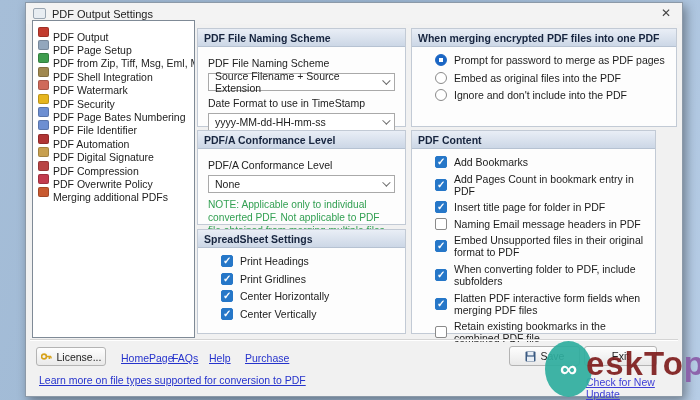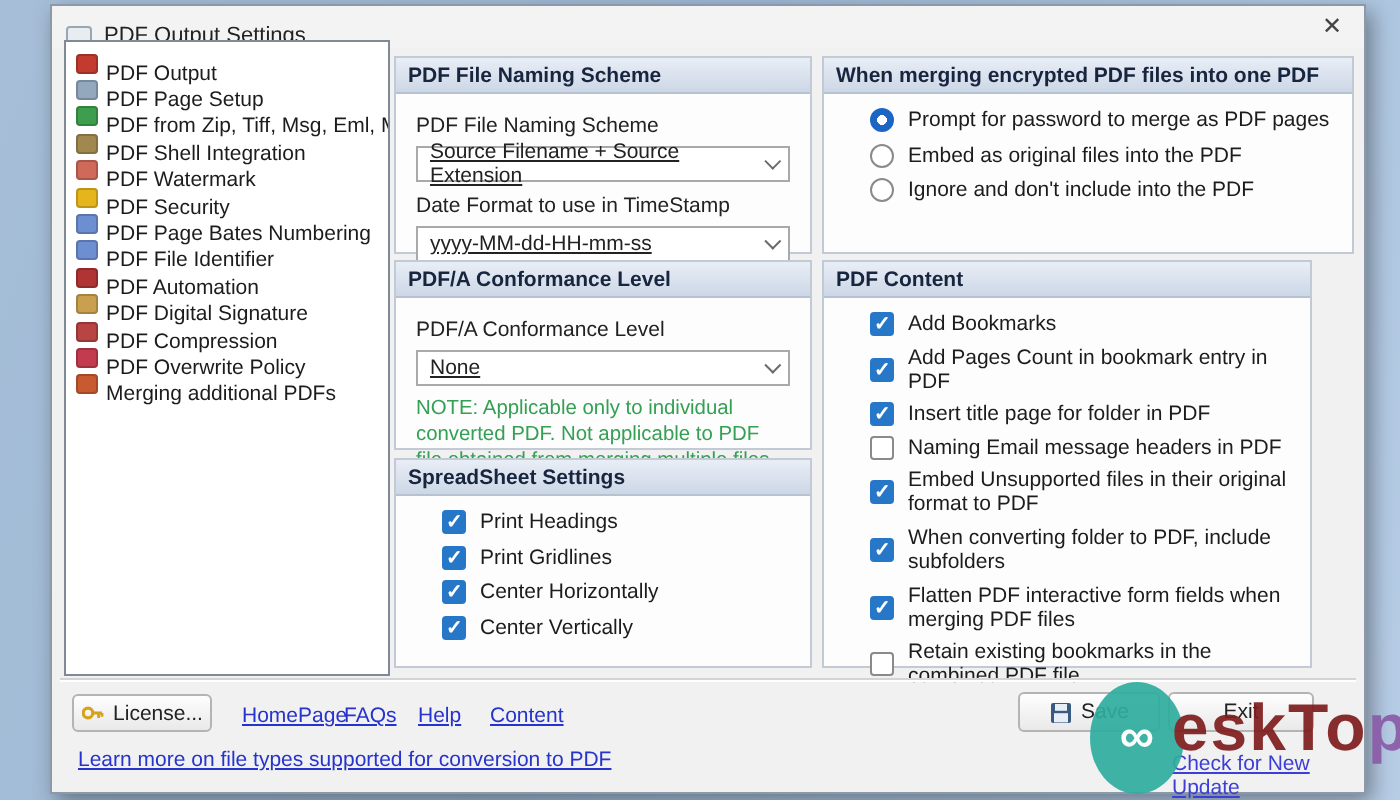--- a/index.html
+++ b/index.html
@@ -7,21 +7,21 @@
   body {
     font-family:"Liberation Sans", sans-serif;
     background:linear-gradient(110deg,#a6bed8 0%,#9db8d4 45%,#b7cde6 100%);
     position:relative; font-size:11px; color:#1c1c1c;
   }
   .window {
     position:absolute; left:25px; top:2px; width:658px; height:395px;
     background:#f1f1f1; border:1px solid #8b99a8;
     box-shadow:3px 4px 10px rgba(0,0,0,.38);
   }
-  .titlebar { position:absolute; left:0; top:0; right:0; height:21px; background:#f3f3f3; display:flex; align-items:flex-end; padding-left:7px; }
+  .titlebar { position:absolute; left:0; top:0; right:0; height:21px; background:#f3f3f3; display:flex; align-items:center; padding-left:7px; }
   .titlebar .wicon { width:13px; height:11px; border:1px solid #9aa6b2; background:#e8edf2; border-radius:2px; margin-right:6px; }
   .title-text { font-size:11px; color:#222; }
   .close-btn { position:absolute; right:8px; top:3px; width:16px; height:15px; text-align:center; line-height:15px; font-size:12px; color:#444; cursor:default; }
 
   .tree {
     position:absolute; left:6px; top:17px; width:163px; height:318px;
     background:#fff; border:1px solid #7f8a96; padding:4px 2px; overflow:hidden;
   }
   .tree-item { display:flex; align-items:center; height:13.4px; padding-left:3px; white-space:nowrap; }
   .ticon { width:11px; height:10px; border-radius:2px; margin-right:4px; flex:0 0 11px; box-shadow:inset 0 0 0 1px rgba(0,0,0,.18); }
@@ -30,21 +30,21 @@
   .gbox { position:absolute; background:#fdfdfd; border:1px solid #c2cad5; }
   .ghead {
     background:linear-gradient(#e9eef6,#ccd7e6); border-bottom:1px solid #b6c2d2;
     font-weight:bold; font-size:10.5px; color:#17253f; padding:3px 6px 2px;
   }
   .gbody { padding:7px 10px; }
 
   .flabel { font-size:10.5px; color:#222; margin:3px 0 4px; }
   .combo {
     height:18px; background:#fff; border:1px solid #a9a9a9; display:flex; align-items:center;
-    padding:0 6px; font-size:10.5px; color:#222; justify-content:space-between; margin-bottom:6px;text-decoration:underline;
+    padding:0 6px; font-size:10.5px; color:#222; justify-content:space-between; margin-bottom:6px;
   }
   .chev { width:6px; height:6px; border-right:1.5px solid #6b6b6b; border-bottom:1.5px solid #6b6b6b; transform:rotate(45deg) translateY(-2px); }
   .note { font-size:10.2px; color:#33a053; line-height:1.25; margin-top:2px; }
 
   .opt { display:flex; align-items:center; margin-bottom:5.5px;margin-left:13px; }
   .cb { width:12px; height:12px; border:1px solid #8a8a8a; background:#fff; border-radius:2px; margin-right:7px; flex:0 0 12px; position:relative; }
   .cb.on { background:#2677c8; border-color:#2677c8; }
   .cb.on::after { content:"✓"; position:absolute; left:1px; top:-1px; color:#fff; font-size:10px; font-weight:bold; }
   .rb { width:12px; height:12px; border:1px solid #8a8a8a; background:#fff; border-radius:50%; margin-right:7px; flex:0 0 12px; }
   .rb.on { border-color:#1b66c4; background:radial-gradient(circle at 50% 50%, #fff 0 2.4px, #1b66c4 2.5px); }
@@ -249,21 +249,21 @@
     <svg width="11" height="9" viewBox="0 0 11 9">
       <circle cx="3" cy="4.5" r="2.4" fill="none" stroke="#d7a21a" stroke-width="1.6"></circle>
       <path d="M5.4 4.5 H10 M8.3 4.5 V7 M10 4.5 V6.4" stroke="#d7a21a" stroke-width="1.4" fill="none"></path>
     </svg>
     <span>License...</span>
   </div>
 
   <span class="link" style="left:95px;  top:349px;">HomePage</span>
   <span class="link" style="left:146px; top:349px;">FAQs</span>
   <span class="link" style="left:183px; top:349px;">Help</span>
-  <span class="link" style="left:219px; top:349px;">Content</span>
+  <span class="link" style="left:219px; top:349px;">Purchase</span>
   <span class="link" style="left:13px;  top:371px;">Learn more on file types supported for conversion to PDF</span>
 
   <div class="btn" style="left:483px; top:343px; width:71px; height:20px;">
     <svg width="11" height="11" viewBox="0 0 11 11">
       <rect x="0.5" y="0.5" width="10" height="10" rx="1" fill="#3a5a82"></rect>
       <rect x="2.5" y="1" width="6" height="3.4" fill="#e8eef5"></rect>
       <rect x="2" y="5.6" width="7" height="4.6" fill="#e8eef5"></rect>
     </svg>
     <span>Save</span>
   </div>

